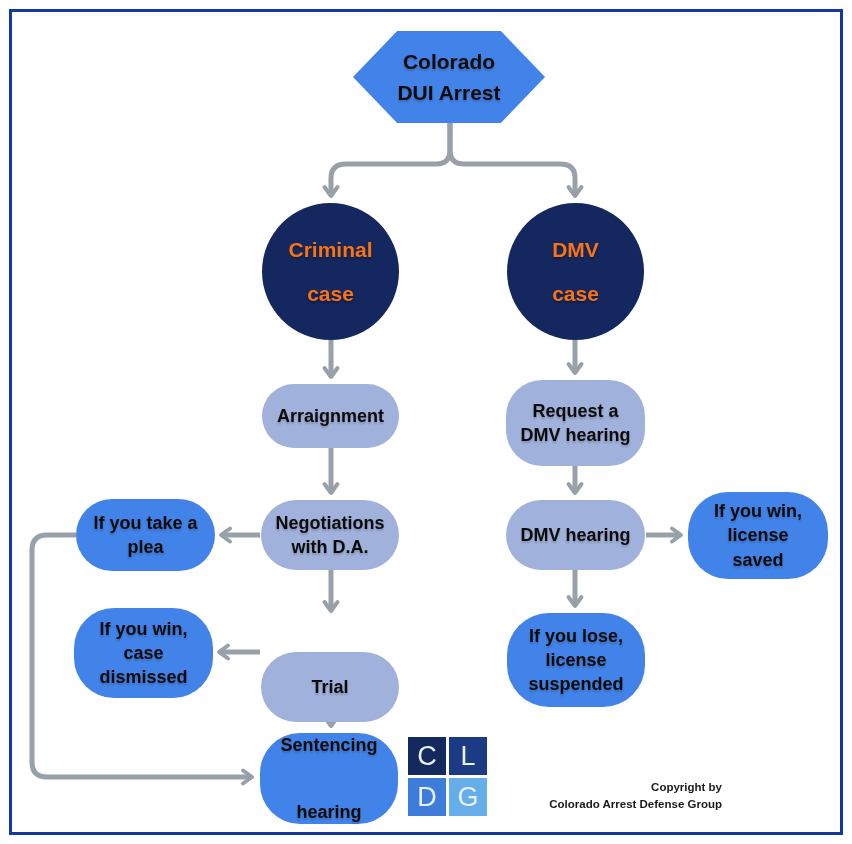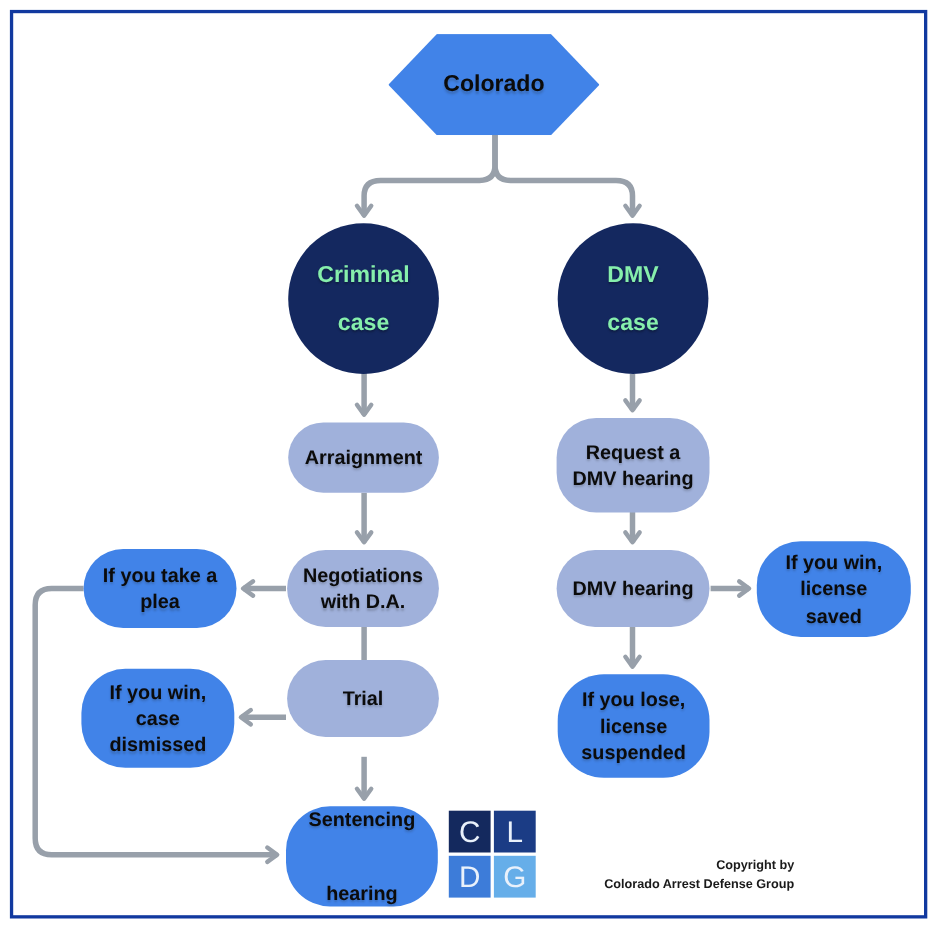--- a/index.html
+++ b/index.html
@@ -12,21 +12,21 @@
   .node{
     position:absolute;z-index:2;display:flex;flex-direction:column;
     align-items:center;justify-content:center;text-align:center;
     font-weight:700;color:#0b0b0b;text-shadow:0 2px 2px rgba(30,30,30,.22);
   }
   .hex{
     background:#4183E8;
     clip-path:polygon(0 50%,23% 0,77% 0,100% 50%,77% 100%,23% 100%);
     font-size:21px;line-height:1.5;
   }
-  .circle{background:#14285F;border-radius:50%;color:#86efac;font-size:21px;line-height:1.5;text-shadow:0 2px 2px rgba(0,0,0,.3);gap:13px;}
+  .circle{background:#14285F;border-radius:50%;color:#f97316;font-size:21px;line-height:1.5;text-shadow:0 2px 2px rgba(0,0,0,.3);gap:13px;}
   .pill{border-radius:36px;font-size:18px;line-height:1.34;}
   .peri{background:#A0B1DB;}
   .blue{background:#4183E8;}
   .ln{display:block;}
   .logo{
     position:absolute;left:408px;top:737px;z-index:2;
     display:grid;grid-template-columns:38px 38px;grid-template-rows:38px 38px;gap:3px;
   }
   .logo .sq{
     display:flex;align-items:center;justify-content:center;
@@ -64,20 +64,21 @@
     <path d="M76,535 L47,535 Q32,535 32,550 L32,762 Q32,777 47,777 L252,777" marker-end="url(#arrow)"></path>
     <path d="M575,340 L575,373" marker-end="url(#arrow)"></path>
     <path d="M575,450 L575,493" marker-end="url(#arrow)"></path>
     <path d="M646,535 L681,535" marker-end="url(#arrow)"></path>
     <path d="M575,570 L575,606" marker-end="url(#arrow)"></path>
   </g>
 </svg>
 
 <div class="node hex" style="left:353px;top:31px;width:192px;height:92px;align-items:center;">
   <span class="ln">Colorado</span>
+  <span class="ln">DUI Arrest</span>
 </div>
 
 <div class="node circle" style="left:262px;top:203px;width:137px;height:137px;">
   <span class="ln">Criminal</span>
   <span class="ln">case</span>
 </div>
 
 <div class="node circle" style="left:507px;top:203px;width:137px;height:137px;">
   <span class="ln">DMV</span>
   <span class="ln">case</span>
@@ -90,21 +91,21 @@
 <div class="node pill peri" style="left:261px;top:500px;width:138px;height:70px;">
   <span class="ln">Negotiations</span>
   <span class="ln">with D.A.</span>
 </div>
 
 <div class="node pill blue" style="left:76px;top:499px;width:139px;height:72px;">
   <span class="ln">If you take a</span>
   <span class="ln">plea</span>
 </div>
 
-<div class="node pill peri" style="left:261px;top:600px;width:138px;height:70px;text-align:center;">
+<div class="node pill peri" style="left:261px;top:652px;width:138px;height:70px;text-align:center;">
   <span class="ln">Trial</span>
 </div>
 
 <div class="node pill blue" style="left:74px;top:608px;width:139px;height:90px;border-radius:40px;">
   <span class="ln">If you win,</span>
   <span class="ln">case</span>
   <span class="ln">dismissed</span>
 </div>
 
 <div class="node pill blue" style="left:260px;top:733px;width:138px;height:91px;border-radius:40px;justify-content:space-between;">

